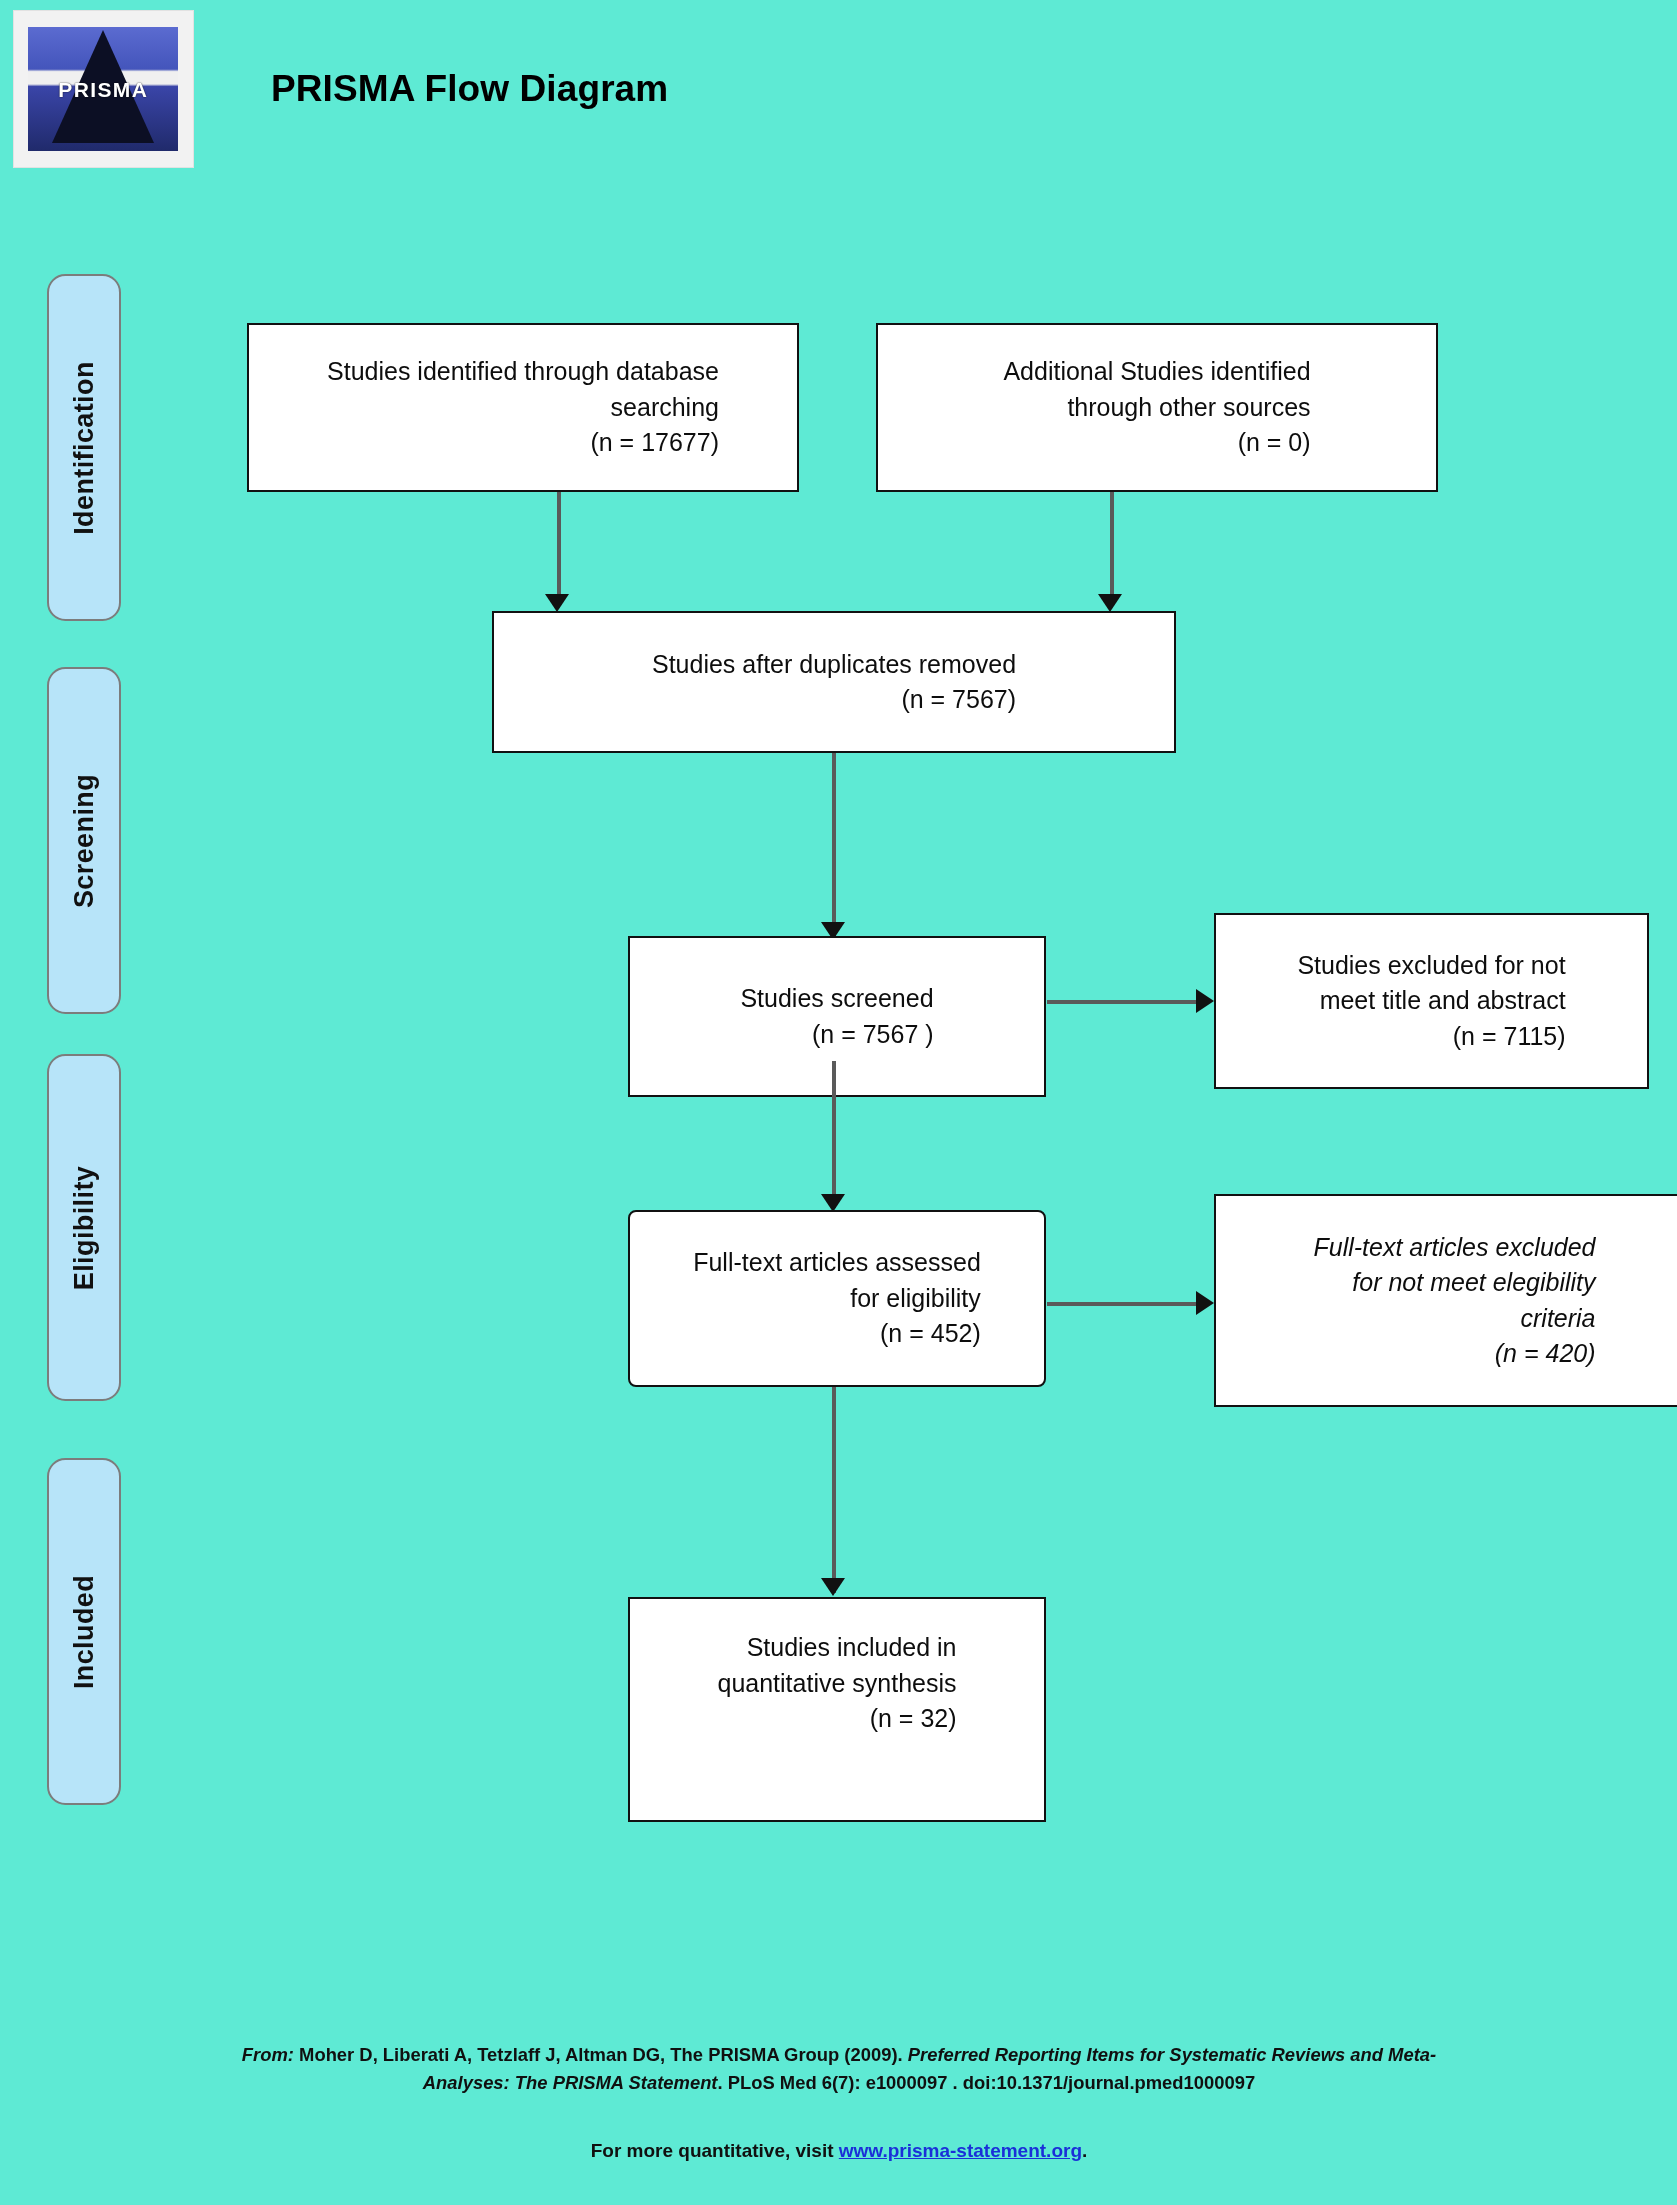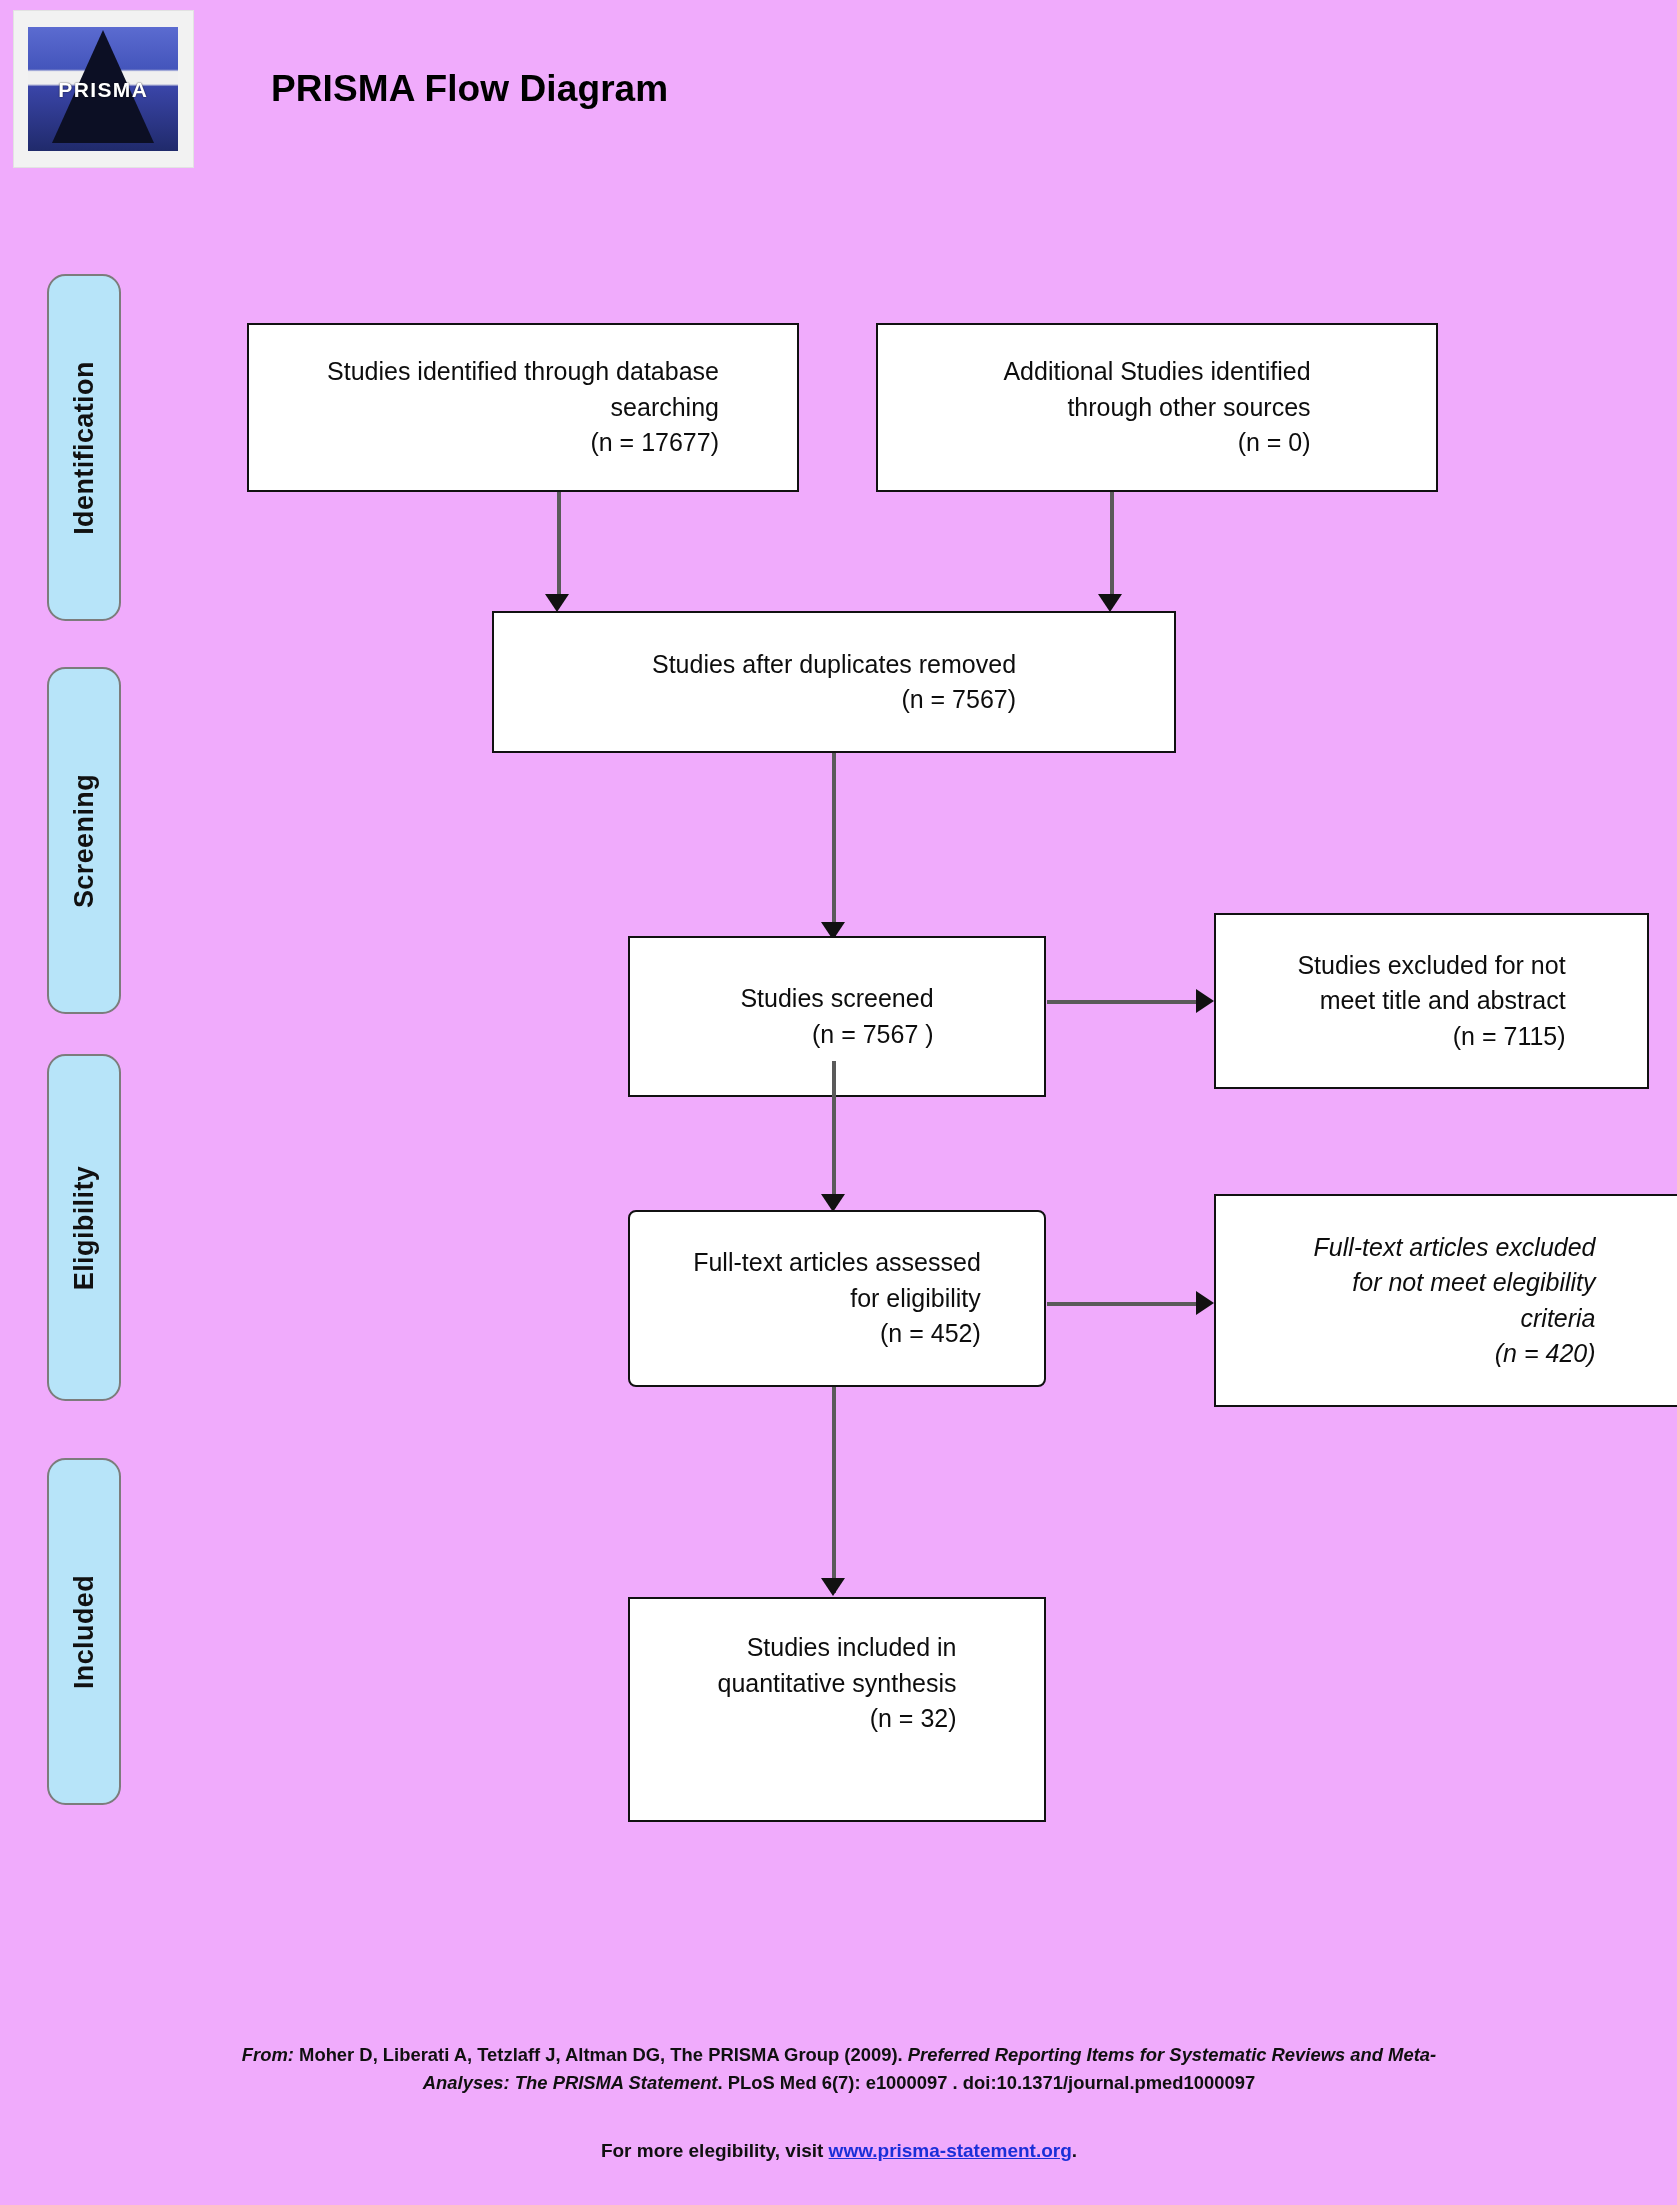--- a/index.html
+++ b/index.html
@@ -8,21 +8,21 @@
     background: #ffffff;
   }
   body {
     font-family: "Liberation Sans", sans-serif;
     color: #000000;
   }
   #page {
     position: relative;
     width: 1678px;
     height: 2205px;
-    background: #f0abfc;
+    background: #5eead4;
     overflow: hidden;
   }
 
   
   #header-logo {
     position: absolute;
     left: 12.8px;
     top: 10px;
     width: 179px;
     height: 156px;
@@ -265,18 +265,18 @@
   </div>
 
   <div id="footer">
     <div class="cite-line" id="cite-line-1">
       <span class="ital">From:</span><span> Moher D, Liberati A, Tetzlaff J, Altman DG, The PRISMA Group (2009). </span><span class="ital">Preferred Reporting Items for Systematic Reviews and Meta-</span>
     </div>
     <div class="cite-line" id="cite-line-2">
       <span class="ital">Analyses: The PRISMA Statement</span><span>. PLoS Med 6(7): e1000097 . doi:10.1371/journal.pmed1000097</span>
     </div>
     <div id="more-info">
-      <span>For more elegibility, visit </span><a class="link" href="#">www.prisma-statement.org</a><span>.</span>
+      <span>For more quantitative, visit </span><a class="link" href="#">www.prisma-statement.org</a><span>.</span>
     </div>
   </div>
 
 </div>
 
 
 </body></html>

